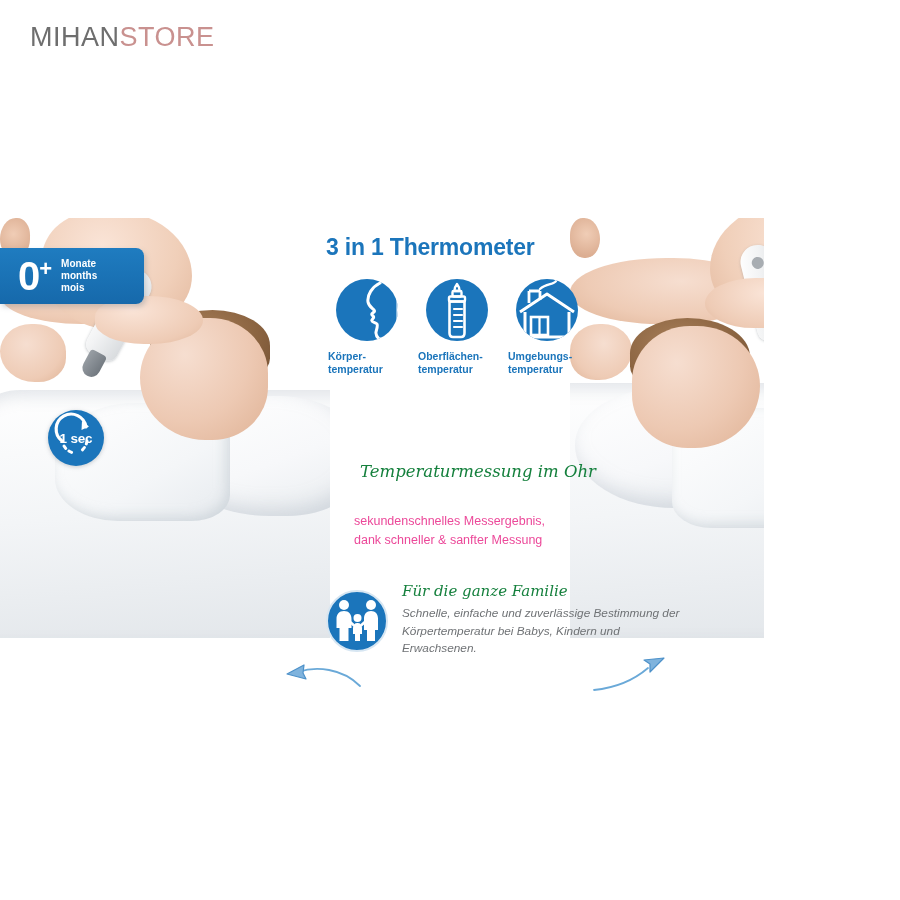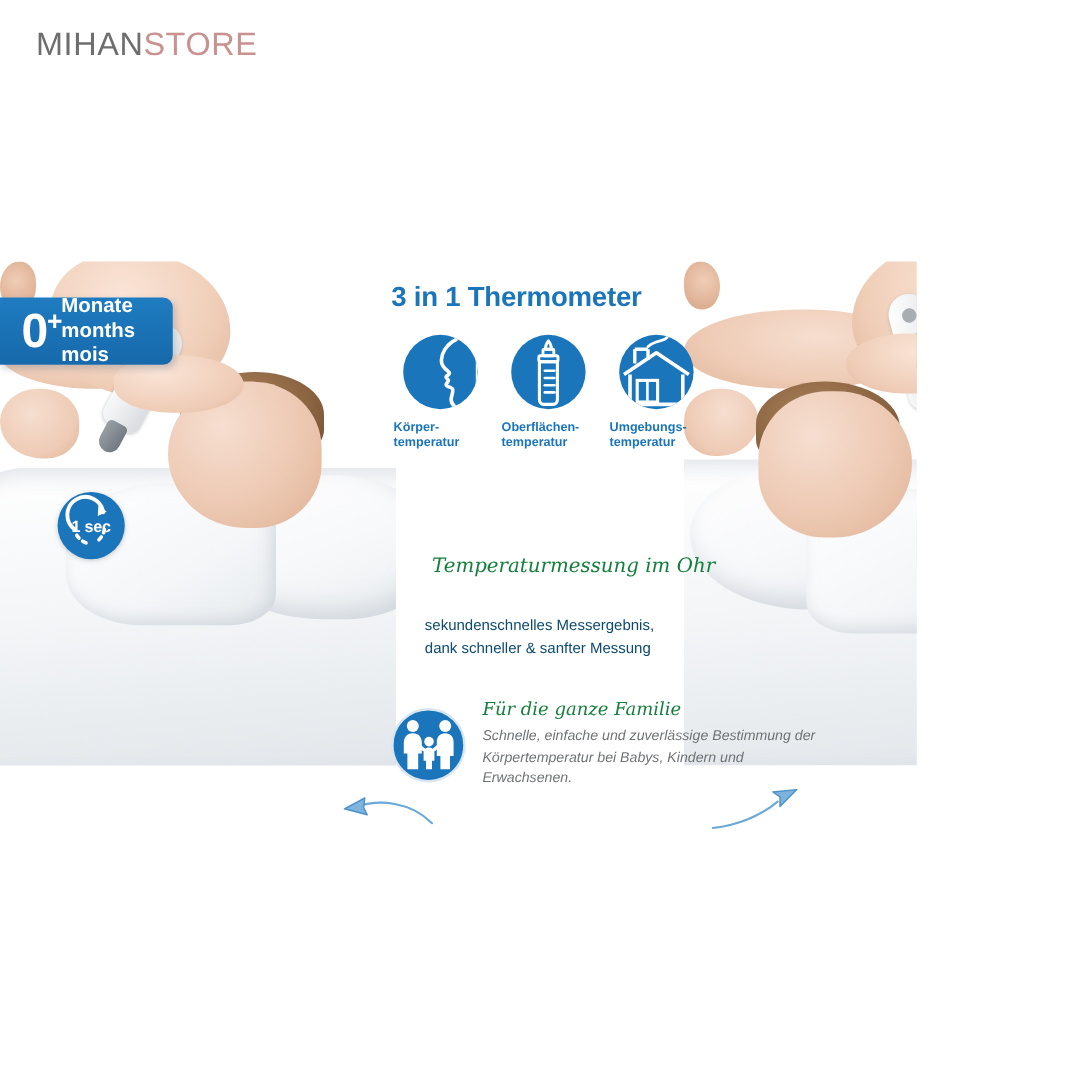--- a/index.html
+++ b/index.html
@@ -181,23 +181,23 @@
     font-weight: 700;
     line-height: 1;
     letter-spacing: -1px;
   }
   .months-badge .big sup {
     font-size: 22px;
     vertical-align: super;
     font-weight: 700;
   }
   .months-badge .words {
-    margin-left: 0;
+    margin-left: 10px;
     color: #ffffff;
-    font-size: 17px;
+    font-size: 10px;
     font-weight: 700;
     line-height: 1.2;
   }
 
   
   .sec-badge {
     position: absolute;
     width: 56px;
     height: 56px;
     border-radius: 50%;
@@ -272,21 +272,21 @@
     top: 242px;
     width: 270px;
     font-size: 16.5px;
     line-height: 1.5;
   }
   .sub-gray {
     position: absolute;
     left: 28px;
     top: 294px;
     width: 290px;
-    color: #0c4a6e;
+    color: #ec4899;
     font-size: 12.5px;
     line-height: 1.55;
   }
 
   
   .family {
     position: absolute;
     left: 0;
     top: 362px;
     width: 390px;

